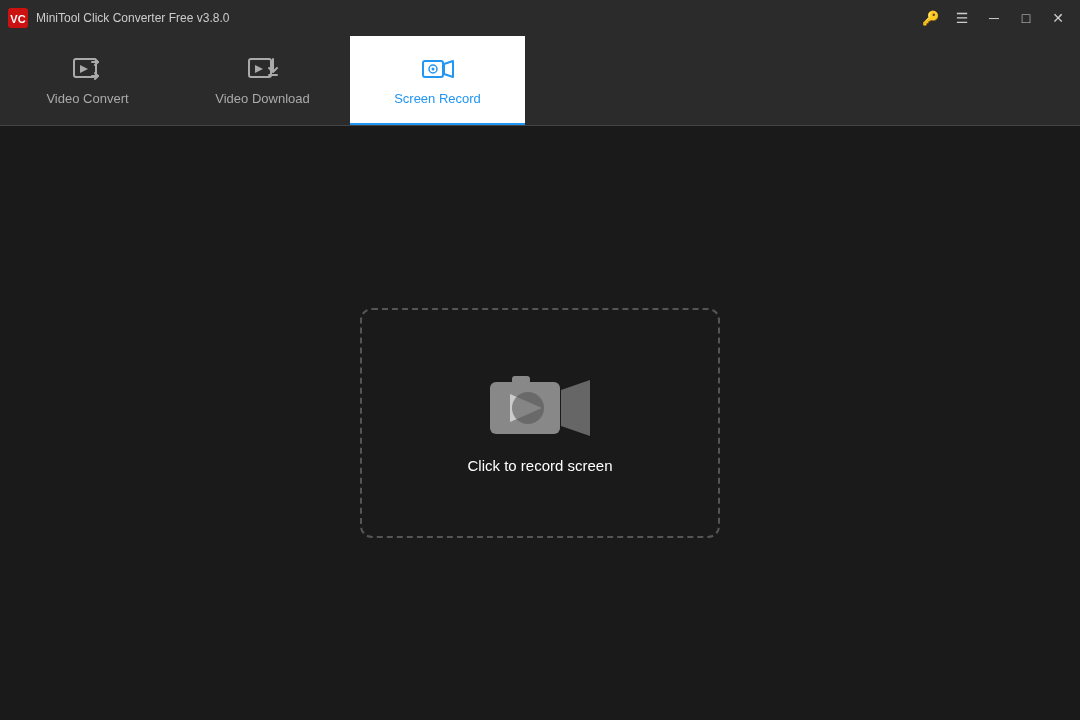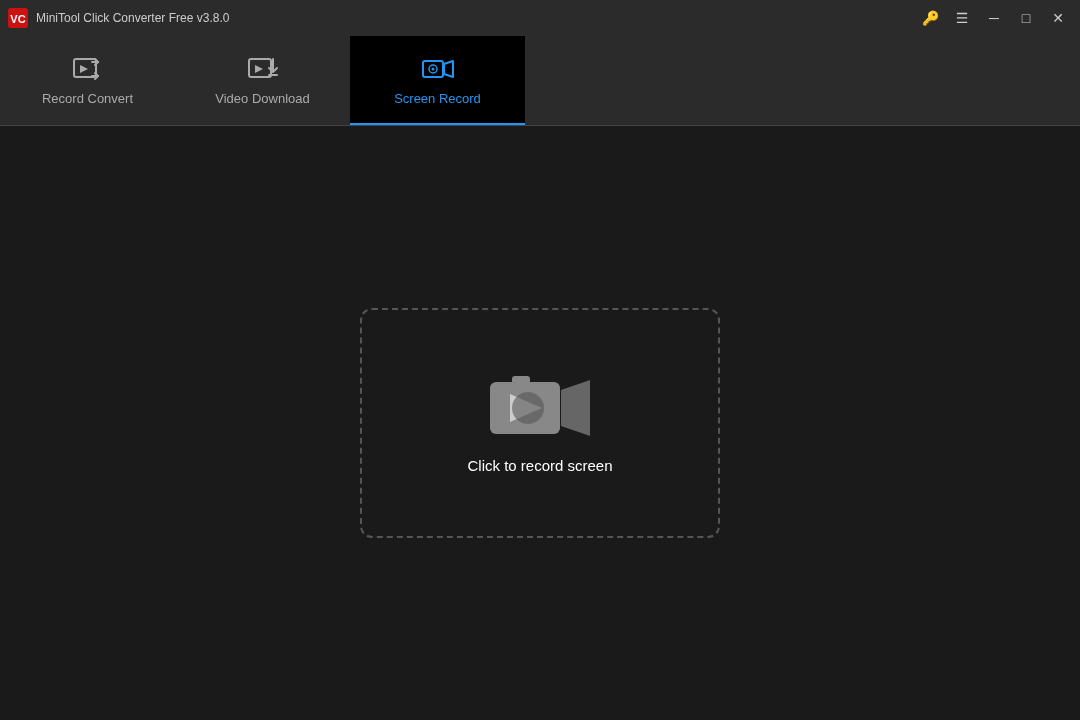--- a/index.html
+++ b/index.html
@@ -82,21 +82,21 @@
       width: 175px;
       cursor: pointer;
       color: #aaaaaa;
       gap: 8px;
       position: relative;
       transition: background 0.15s;
     }
 
     .nav-tab.active {
       color: #2196f3;
-      background: #000000;
+      background: #ffffff;
     }
 
     .nav-tab.active::after {
       content: '';
       position: absolute;
       bottom: 0;
       left: 0;
       right: 0;
       height: 2px;
       background: #2196f3;
@@ -180,21 +180,21 @@
 
   <div class="nav-tab">
     <svg class="tab-svg" viewBox="0 0 32 28" fill="none">
       <rect x="2" y="4" width="22" height="18" rx="2" stroke="#aaaaaa" stroke-width="2" fill="none"></rect>
       <path d="M8 10 L8 18 L16 14 Z" fill="#aaaaaa"></path>
       <path d="M20 7 L26 7" stroke="#aaaaaa" stroke-width="2" stroke-linecap="round"></path>
       <path d="M23 4 L26 7 L23 10" stroke="#aaaaaa" stroke-width="2" stroke-linecap="round" stroke-linejoin="round" fill="none"></path>
       <path d="M20 21 L26 21" stroke="#aaaaaa" stroke-width="2" stroke-linecap="round"></path>
       <path d="M23 18 L26 21 L23 24" stroke="#aaaaaa" stroke-width="2" stroke-linecap="round" stroke-linejoin="round" fill="none"></path>
     </svg>
-    <span class="tab-label">Record Convert</span>
+    <span class="tab-label">Video Convert</span>
   </div>
 
   <div class="nav-tab">
     <svg class="tab-svg" viewBox="0 0 32 28" fill="none">
       <rect x="2" y="4" width="22" height="18" rx="2" stroke="#aaaaaa" stroke-width="2" fill="none"></rect>
       <path d="M8 10 L8 18 L16 14 Z" fill="#aaaaaa"></path>
       <path d="M26 4 L26 16" stroke="#aaaaaa" stroke-width="2" stroke-linecap="round"></path>
       <path d="M22 13 L26 17 L30 13" stroke="#aaaaaa" stroke-width="2" stroke-linecap="round" stroke-linejoin="round" fill="none"></path>
       <path d="M22 20 L30 20" stroke="#aaaaaa" stroke-width="2" stroke-linecap="round"></path>
     </svg>

